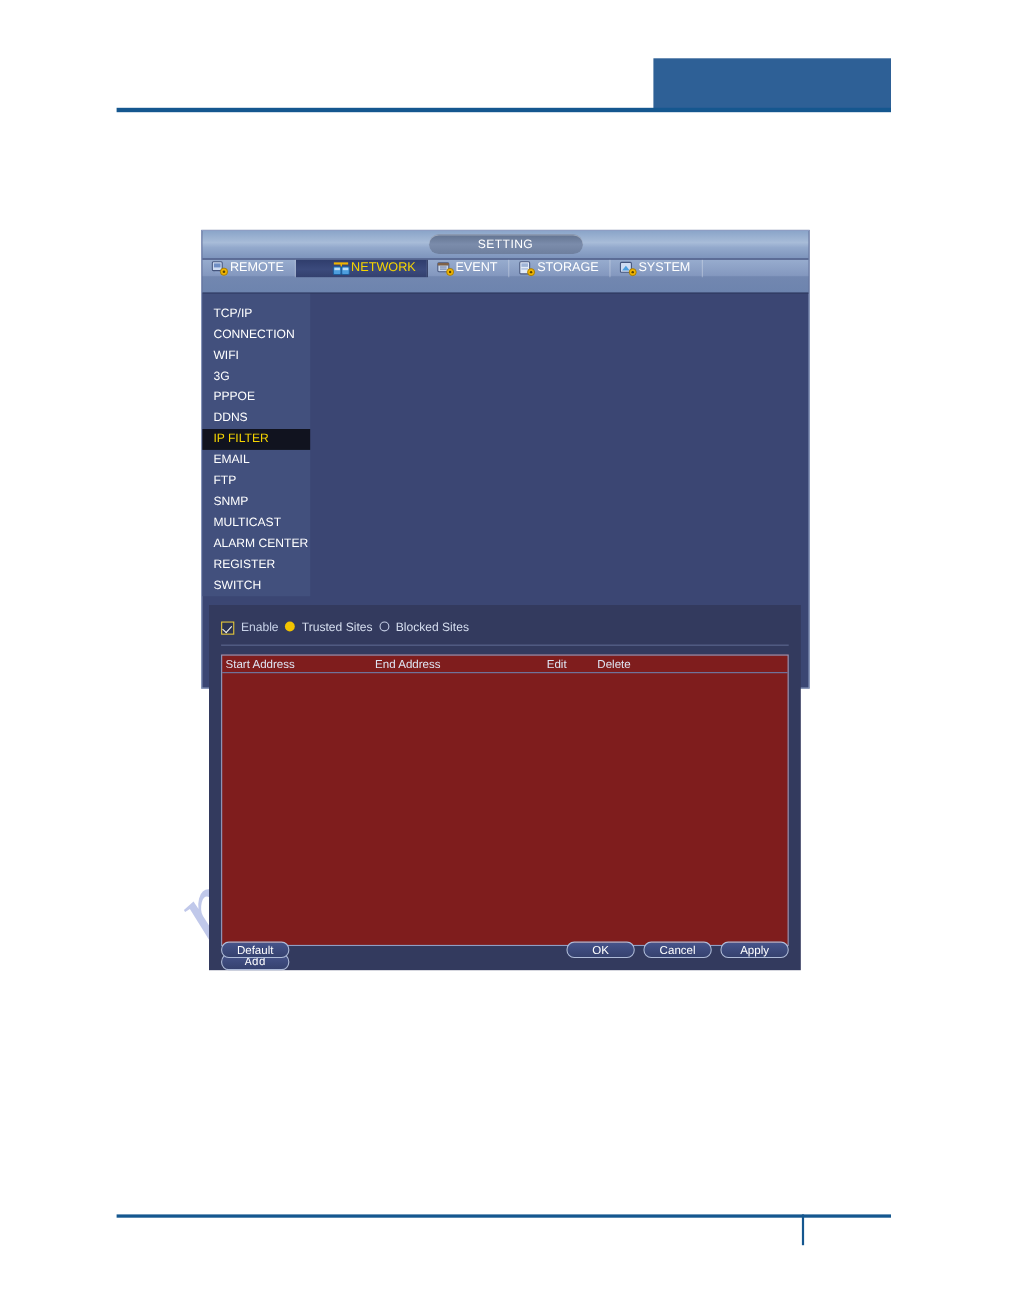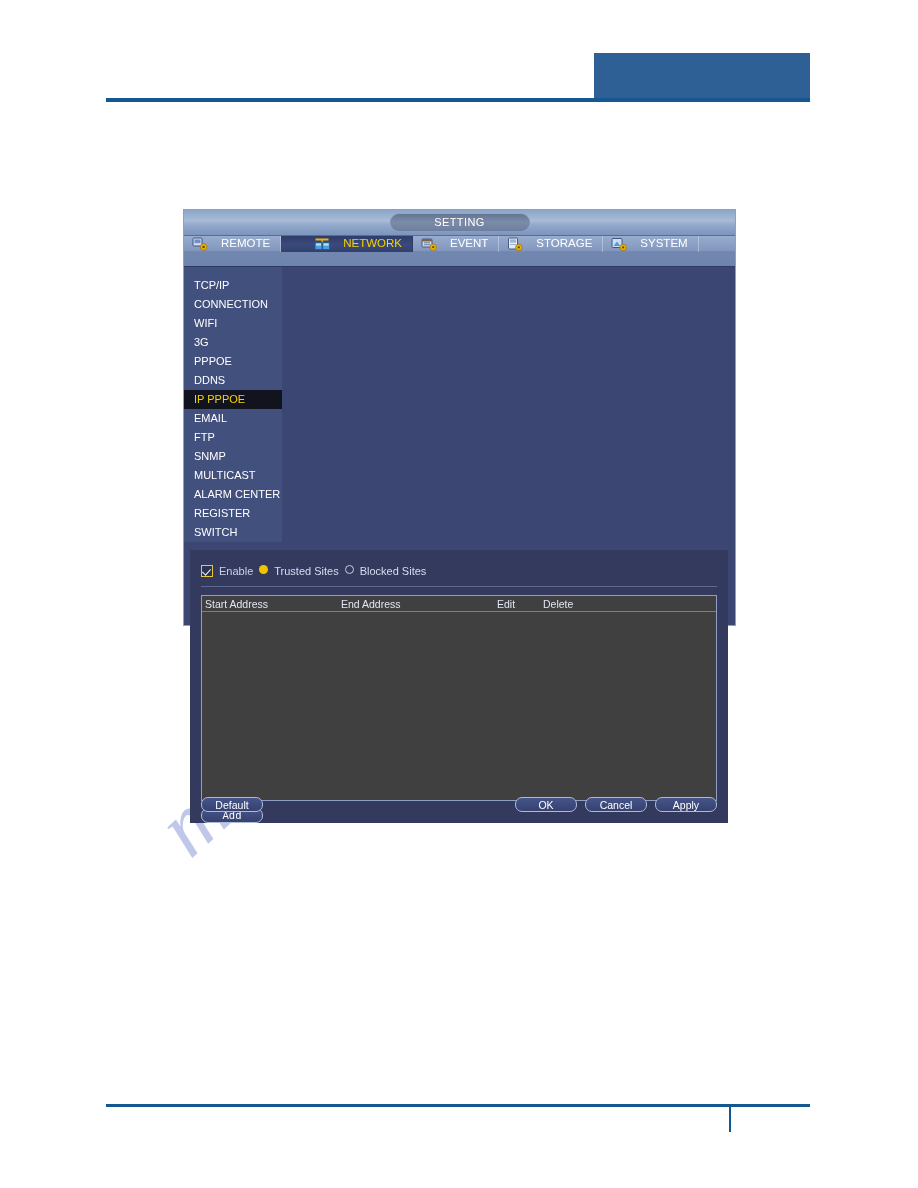--- a/index.html
+++ b/index.html
@@ -110,21 +110,21 @@
   
   #dvr-tabs {
     display: flex;
     height: 30px;
     background: linear-gradient(to bottom, #97acce 0%, #8498bf 48%, #7287b0 52%, #6d84ae 100%);
     border-bottom: 1px solid #2f3a60;
   }
   .dvr-tab {
     display: flex;
     align-items: center;
-    gap: 12px;
+    gap: 0;
     padding: 0 10px 0 8px;
     height: 16px;
     box-sizing: border-box;
     color: #ffffff;
     font-size: 11.5px;
     border-right: 1px solid rgba(255,255,255,.30);
     white-space: nowrap;
   }
   .dvr-tab.active {
     background: linear-gradient(to bottom, #2f3d6c 0%, #3b4a7c 55%, #33406e 100%);
@@ -204,23 +204,23 @@
 
   #enable-divider {
     margin: 9px 11px 0 11px;
     height: 1px;
     background: #5d6890;
   }
 
   
   #ip-table {
     margin: 8px 11px 0 11px;
-    height: 206px;
+    height: 265px;
     border: 1px solid #8f9ec4;
-    background: #404040;
+    background: #7f1d1d;
     box-sizing: border-box;
     position: relative;
   }
   #ip-table-head {
     display: flex;
     height: 14px;
     align-items: center;
     font-size: 10.5px;
     color: #dfe6f4;
     border-bottom: 1px solid #6f7da8;
@@ -356,21 +356,21 @@
 
   <div id="dvr-body">
 
     <div id="dvr-sidebar">
       <div class="side-item">TCP/IP</div>
       <div class="side-item">CONNECTION</div>
       <div class="side-item">WIFI</div>
       <div class="side-item">3G</div>
       <div class="side-item">PPPOE</div>
       <div class="side-item">DDNS</div>
-      <div class="side-item active">IP PPPOE</div>
+      <div class="side-item active">IP FILTER</div>
       <div class="side-item">EMAIL</div>
       <div class="side-item">FTP</div>
       <div class="side-item">SNMP</div>
       <div class="side-item">MULTICAST</div>
       <div class="side-item">ALARM CENTER</div>
       <div class="side-item">REGISTER</div>
       <div class="side-item">SWITCH</div>
     </div>
 
     <div id="dvr-content">

